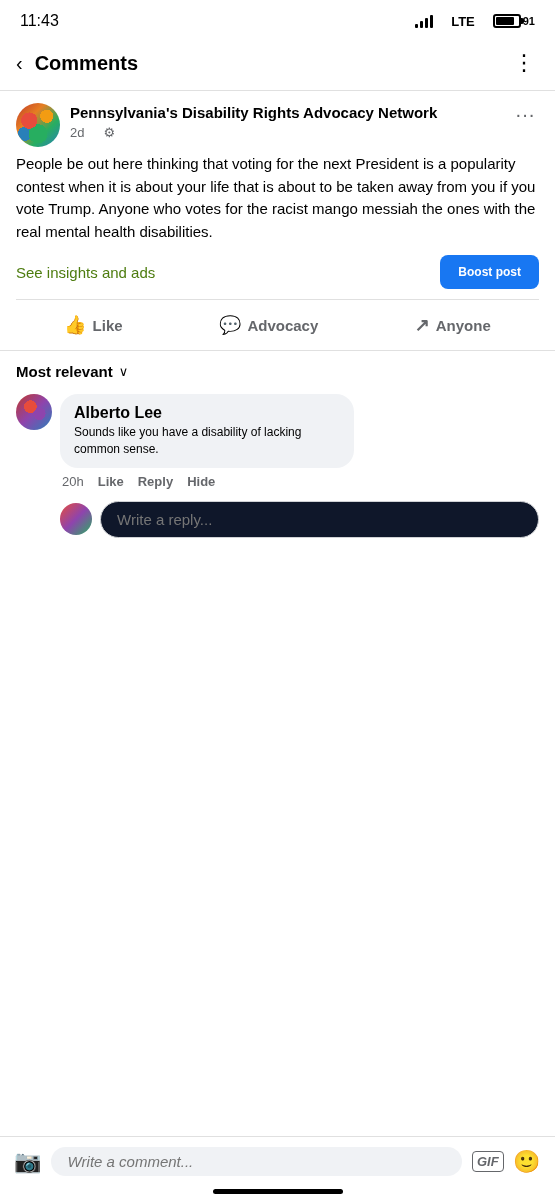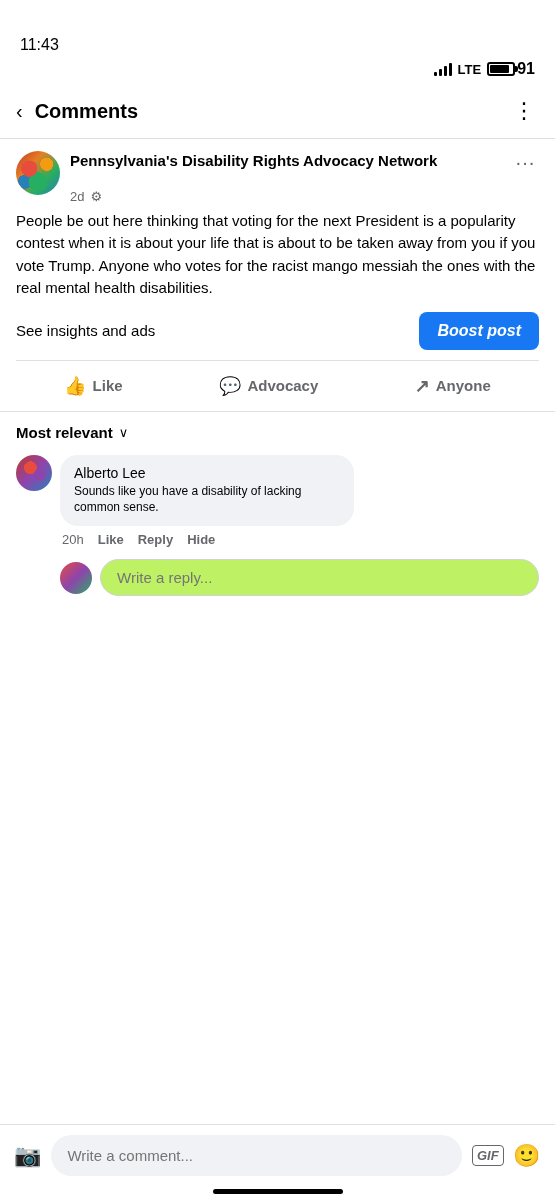--- a/index.html
+++ b/index.html
@@ -21,22 +21,21 @@
       background: #fff;
     }
     .status-time {
       font-size: 16px;
       font-weight: 400;
       color: #000;
     }
     .status-icons {
       display: flex;
       align-items: center;
-      gap: 4px;
-      margin-top: 48px;
+      gap: 16px;
     }
     .signal-bars {
       display: flex;
       align-items: flex-end;
       gap: 2px;
       height: 14px;
     }
     .signal-bars span {
       display: block;
       width: 3px;
@@ -74,21 +73,21 @@
       background: #000;
       border-radius: 0 2px 2px 0;
     }
     .battery-fill {
       background: #000;
       height: 100%;
       width: 85%;
       border-radius: 1px;
     }
     .battery-text {
-      font-size: 16px;
+      font-size: 11px;
       font-weight: 600;
       color: #000;
       margin-left: 2px;
     }
 
     
     .nav-header {
       display: flex;
       align-items: center;
       justify-content: space-between;
@@ -160,22 +159,22 @@
     }
     .post-author-name {
       font-size: 15px;
       font-weight: 700;
       color: #000;
       line-height: 1.3;
     }
     .post-meta {
       display: flex;
       align-items: center;
-      gap: 6px;
-      margin-top: 18px;
+      gap: 19px;
+      margin-top: 2px;
     }
     .post-time {
       font-size: 13px;
       color: #65676b;
     }
     .gear-icon {
       font-size: 13px;
       color: #65676b;
     }
 
@@ -193,36 +192,35 @@
       margin-bottom: 12px;
     }
 
     .post-actions-row {
       display: flex;
       justify-content: space-between;
       align-items: center;
       margin-bottom: 10px;
     }
     .insights-link {
-      color: #000000;
+      color: #4d7c0f;
       font-size: 15px;
       font-weight: 500;
       cursor: pointer;
       text-decoration: none;
     }
     .boost-btn {
       background: #1877f2;
       color: #fff;
       border: none;
       border-radius: 8px;
       padding: 10px 18px;
-      font-size: 16px;
+      font-size: 12px;
       font-weight: 700;
       cursor: pointer;
-      font-style: italic;
     }
 
     .reaction-bar {
       display: flex;
       justify-content: space-around;
       padding: 8px 0;
       border-top: 1px solid #e0e0e0;
       margin-bottom: 0;
     }
     .reaction-btn {
@@ -284,22 +282,22 @@
         linear-gradient(135deg, #c0392b, #8e44ad, #2980b9);
     }
     .comment-bubble {
       background: #f0f2f5;
       border-radius: 18px;
       padding: 10px 14px;
       max-width: calc(100% - 50px);
       flex: 1;
     }
     .comment-author {
-      font-size: 14px;
-      font-weight: 400;
+      font-size: 16px;
+      font-weight: 700;
       color: #000;
       margin-bottom: 2px;
     }
     .comment-text {
       font-size: 12px;
       color: #000;
       line-height: 1.4;
     }
     .comment-actions {
       display: flex;
@@ -330,21 +328,21 @@
     }
     .reply-avatar {
       width: 32px;
       height: 32px;
       border-radius: 50%;
       flex-shrink: 0;
       background: linear-gradient(135deg, #e74c3c, #8e44ad, #27ae60);
     }
     .reply-input {
       flex: 1;
-      background: #bef264;
+      background: #0f172a;
       border: 1px solid #d0d2d5;
       border-radius: 20px;
       padding: 9px 16px;
       font-size: 15px;
       color: #65676b;
       outline: none;
     }
 
     
     .bottom-bar {
@@ -362,24 +360,25 @@
     .camera-btn {
       font-size: 22px;
       color: #65676b;
       cursor: pointer;
     }
     .comment-input {
       flex: 1;
       background: #f0f2f5;
       border: none;
       border-radius: 22px;
-      padding: 12px 16px;
+      padding: 6px 16px;
       font-size: 15px;
       color: #1d4ed8;
       outline: none;
+      font-style: italic;
     }
     .gif-btn {
       font-size: 13px;
       font-weight: 700;
       color: #65676b;
       border: 1.5px solid #65676b;
       border-radius: 4px;
       padding: 2px 4px;
       cursor: pointer;
       font-style: italic;

